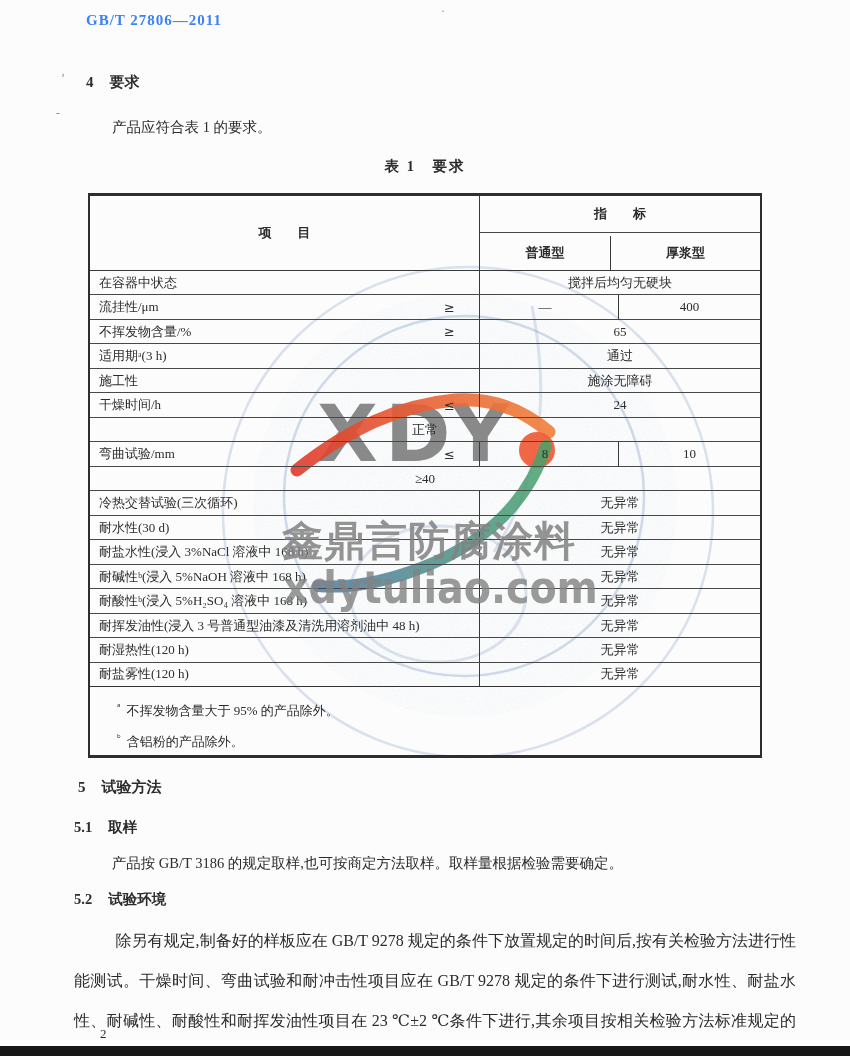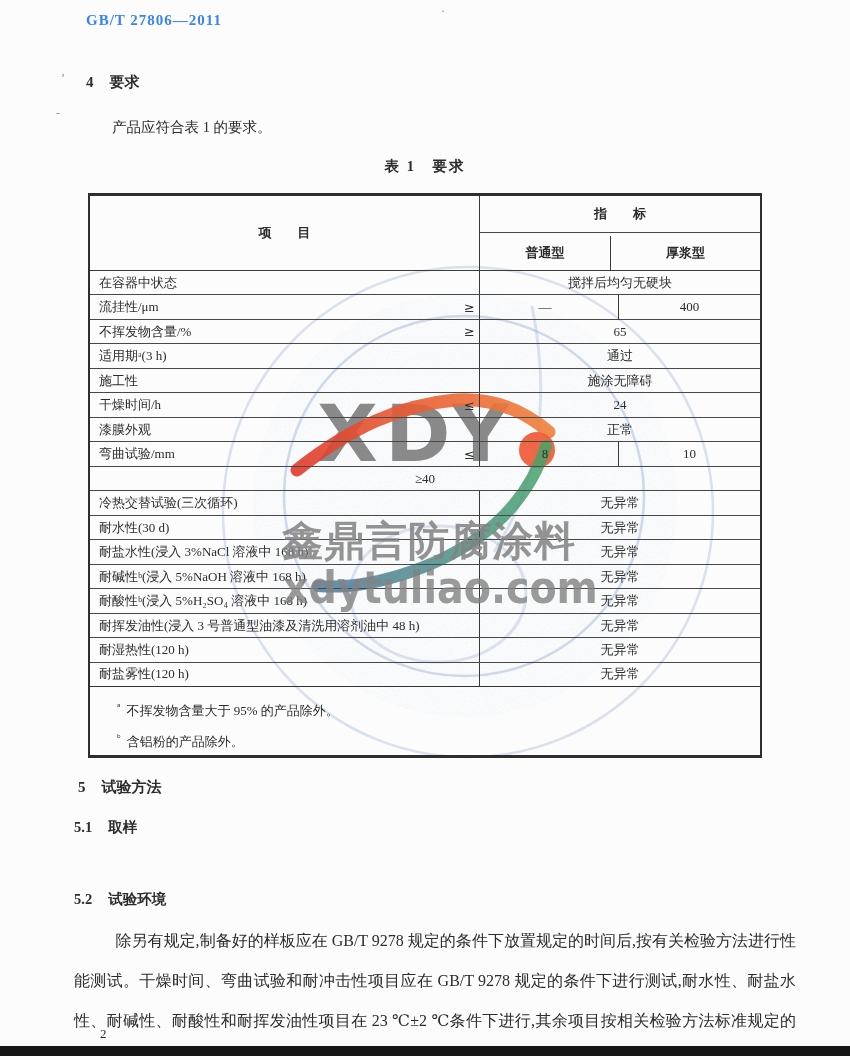--- a/index.html
+++ b/index.html
@@ -29,21 +29,21 @@
   .thead{position:relative;height:74px;flex:0 0 auto;border-bottom:1.5px solid #3a3a3a;}
   .hc{position:absolute;display:flex;align-items:center;justify-content:center;font-weight:700;}
   #h-item{left:0;top:0;width:390px;height:74px;border-right:1.5px solid #3a3a3a;box-sizing:border-box;}
   #h-ind{left:390px;top:0;right:0;height:37px;border-bottom:1.2px solid #474747;box-sizing:border-box;}
   #h-norm{left:390px;top:40px;width:130px;bottom:0;}
   #h-thick{left:520px;top:40px;right:0;bottom:0;border-left:1.5px solid #3a3a3a;box-sizing:border-box;}
   #rows{flex:1 1 auto;display:flex;flex-direction:column;}
   .trow{flex:1;display:flex;border-top:1.2px solid #484848;min-height:0;}
   .trow:first-child{border-top:none;}
   .tlabel{flex:0 0 390px;box-sizing:border-box;border-right:1.5px solid #3a3a3a;
-          display:flex;align-items:center;justify-content:space-between;padding:0 4px 0 9px;}
+          display:flex;align-items:center;justify-content:space-between;padding:0 24px 0 9px;}
   .sym{font-family:"DejaVu Sans",sans-serif;font-size:13px;}
   .tvals{flex:1;display:flex;align-items:stretch;min-width:0;}
   .vm{flex:1;display:flex;align-items:center;justify-content:center;}
   .v1{flex:0 0 130px;display:flex;align-items:center;justify-content:center;}
   .v2{flex:1;border-left:1.5px solid #3a3a3a;box-sizing:border-box;display:flex;align-items:center;justify-content:center;margin-left:8px;}
   .tfoot{flex:0 0 64px;box-sizing:border-box;border-top:1.5px solid #333;
          padding:7px 14px 0 27px;line-height:26px;font-size:13px;}
   .fn-marker{font-size:9px;vertical-align:super;margin-right:6px;font-family:"DejaVu Sans",sans-serif;}
 
   
@@ -159,23 +159,20 @@
         <div class="trow">
           <div class="tlabel">
             <span>干燥时间/h</span>
             <span class="sym">≤</span>
           </div>
           <div class="tvals">
             <div class="vm">24</div>
           </div>
         </div>
         <div class="trow">
-          <div class="tlabel">
-            <span>漆膜外观</span>
-          </div>
           <div class="tvals">
             <div class="vm">正常</div>
           </div>
         </div>
         <div class="trow">
           <div class="tlabel">
             <span>弯曲试验/mm</span>
             <span class="sym">≤</span>
           </div>
           <div class="tvals">
@@ -263,20 +260,21 @@
   <div id="wm-site" class="abs" style="color: rgb(130, 130, 130);">xdytuliao.com</div>
 
   <div id="sec5" class="abs sec-h">
     <span class="sec-num">5</span><span>试验方法</span>
   </div>
 
   <div id="sec51" class="abs sec-h">
     <span class="sec-num">5.1</span><span>取样</span>
   </div>
 
+  <div id="p-51" class="abs">产品按 GB/T 3186 的规定取样,也可按商定方法取样。取样量根据检验需要确定。</div>
 
   <div id="sec52" class="abs sec-h">
     <span class="sec-num">5.2</span><span>试验环境</span>
   </div>
 
   <div id="p-52" class="abs">除另有规定,制备好的样板应在 GB/T 9278 规定的条件下放置规定的时间后,按有关检验方法进行性能测试。干燥时间、弯曲试验和耐冲击性项目应在 GB/T 9278 规定的条件下进行测试,耐水性、耐盐水性、耐碱性、耐酸性和耐挥发油性项目在 23 ℃±2 ℃条件下进行,其余项目按相关检验方法标准规定的条件进行测试。</div>
 
   <div id="pagenum" class="abs">2</div>
 
   <span class="abs artifact" style="left:61px;top:71px;">’</span>

